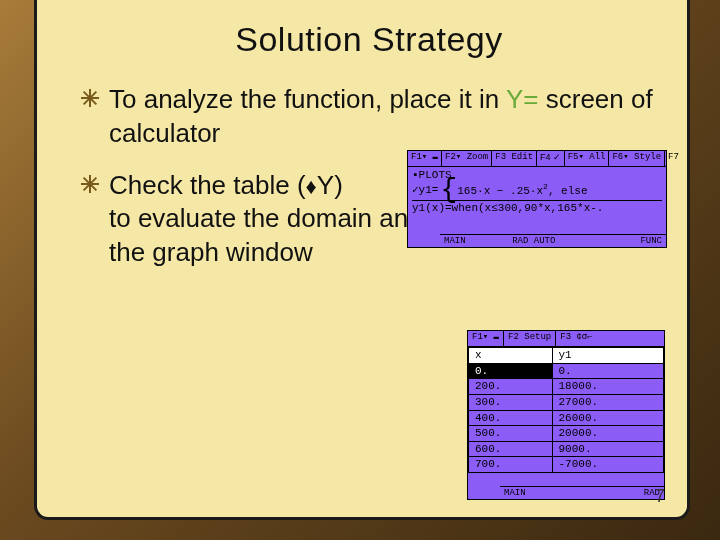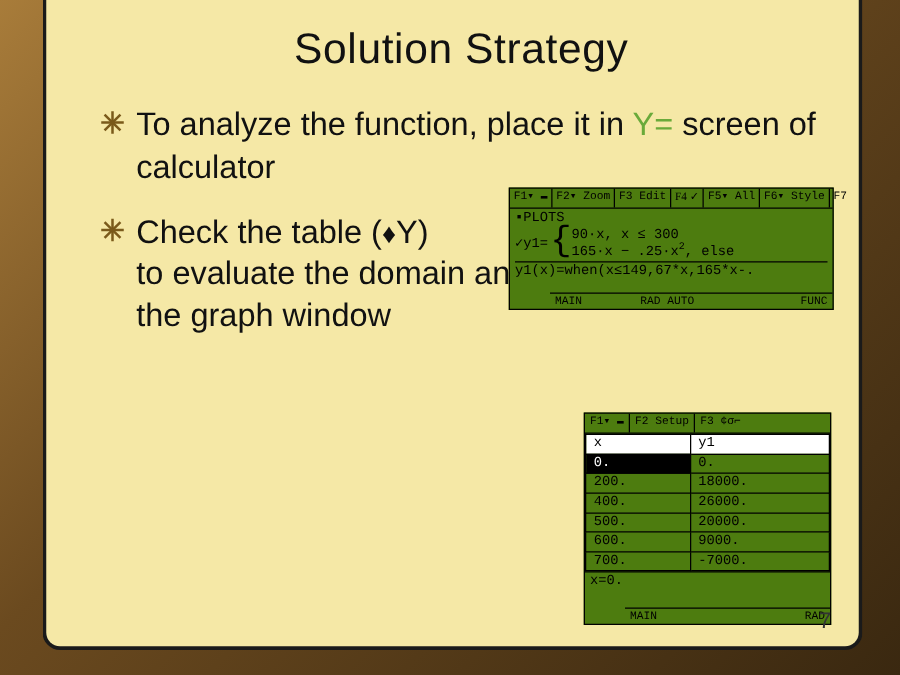--- a/index.html
+++ b/index.html
@@ -59,21 +59,21 @@
   .bullet-text {
     font-size: 26px;
     color: #111;
     line-height: 1.3;
     max-width: 570px;
   }
   .bullet-text .y-eq { color: #6aaa3a; }
   .bullet-text .diamond { font-size: 22px; }
   .calc-img {
     position: absolute;
-    background: #4d7c0f;
+    background: #8b5cf6;
     border: 1px solid #000;
     font-family: "Courier New", monospace;
     font-size: 11px;
     line-height: 1.15;
     color: #000;
   }
   .calc1 { left: 370px; top: 150px; width: 260px; height: 98px; padding: 0; }
   .calc-menu {
     display: flex;
     height: 16px;
@@ -128,21 +128,21 @@
   .tbl th { background: #fff; }
   .tbl td.hl, .tbl th.hl { background: #000; color: #fff; }
   .calc2 .calc-status { font-size: 9px; }
   .page-num {
     position: absolute;
     right: 22px;
     bottom: 10px;
     font-size: 18px;
     color: #333;
   }
-  .chk { font-family: Liberation Serif, serif; }
+  .chk { font-family: Liberation Sans, sans-serif; }
 </style>
 </head>
 <body>
 
 <div class="panel">
 
   <h1 class="title">Solution Strategy</h1>
 
   <div class="bullet-row">
     <div class="bullet-icon">
@@ -161,25 +161,24 @@
       <span>F3 Edit</span>
       <span class="chk">F4 ✓</span>
       <span>F5▾ All</span>
       <span>F6▾ Style</span>
       <span>F7</span>
     </div>
     <div class="calc-body">
       <div class="line">▪PLOTS</div>
       <div class="line">
         <span>✓y1=</span><span class="brace">{</span><span class="piecewise">
-          <span class="pw-line">90·x, x ≤ 300</span>
           <span class="pw-line"><span>165·x − .25·x</span><sup>2</sup><span>, else</span></span>
         </span>
       </div>
-      <div class="line" style="border-top:1px solid #000;margin-top:2px;padding-top:1px;">y1(x)=when(x≤149,67*x,165*x-.</div>
+      <div class="line" style="border-top:1px solid #000;margin-top:2px;padding-top:1px;">y1(x)=when(x≤300,90*x,165*x-.</div>
     </div>
     <div class="calc-status">
       <span>MAIN</span>
       <span class="mid">RAD AUTO</span>
       <span class="right">FUNC</span>
     </div>
   </div>
 
   <div class="bullet-row second" style="">
     <div class="bullet-icon">
@@ -205,38 +204,41 @@
       </tr>
       <tr>
             <td class="hl">0.</td>
             <td>0.</td>
           </tr>
       <tr>
             <td>200.</td>
             <td>18000.</td>
           </tr>
       <tr>
+            <td>300.</td>
+            <td>27000.</td>
+          </tr>
+      <tr>
             <td>400.</td>
             <td>26000.</td>
           </tr>
       <tr>
             <td>500.</td>
             <td>20000.</td>
           </tr>
       <tr>
             <td>600.</td>
             <td>9000.</td>
           </tr>
       <tr>
             <td>700.</td>
             <td>-7000.</td>
           </tr>
     </tbody>
       </table>
-    <div style="border-top:1px solid #000;padding:1px 4px;font-size:11px;">x=0.</div>
     <div class="calc-status">
       <span>MAIN</span>
       <span class="right">RAD</span>
     </div>
   </div>
 
   <div class="page-num">7</div>
 </div>
 
 </body></html>

